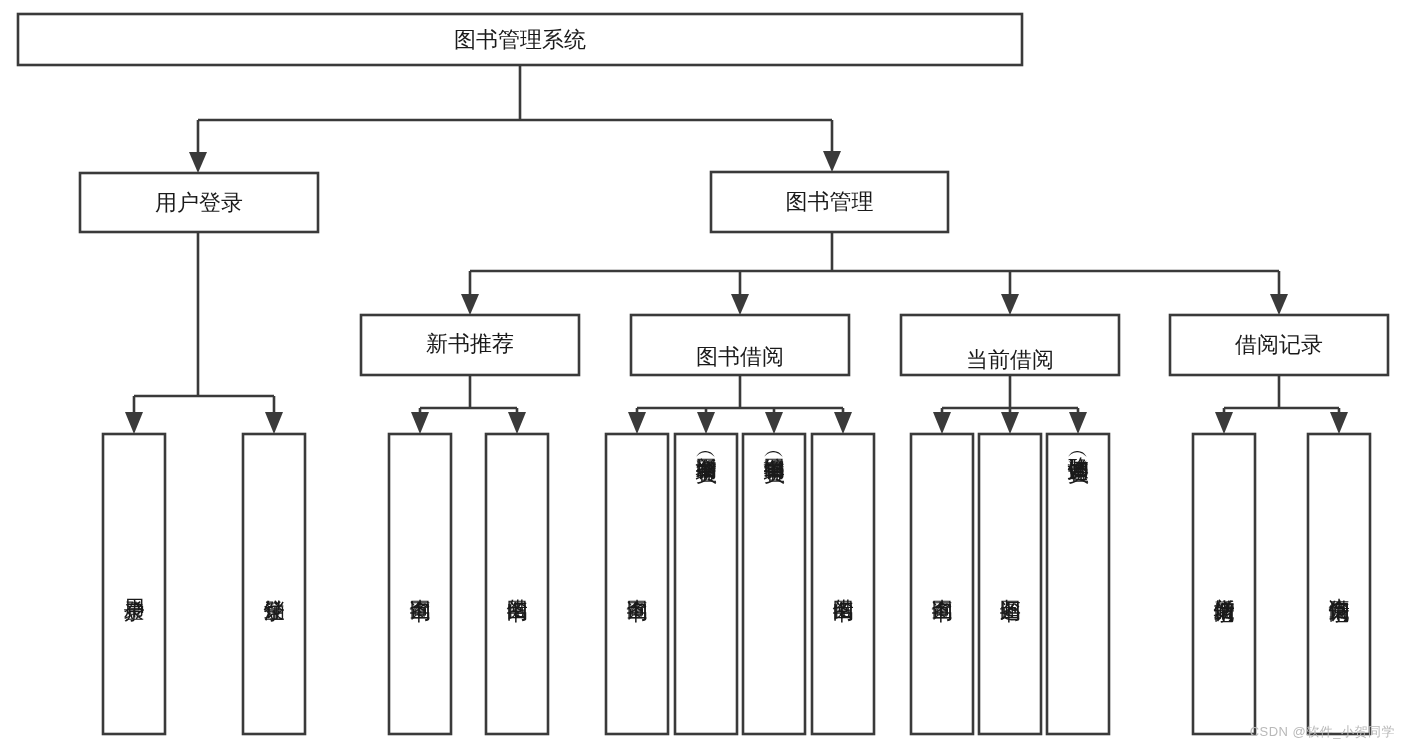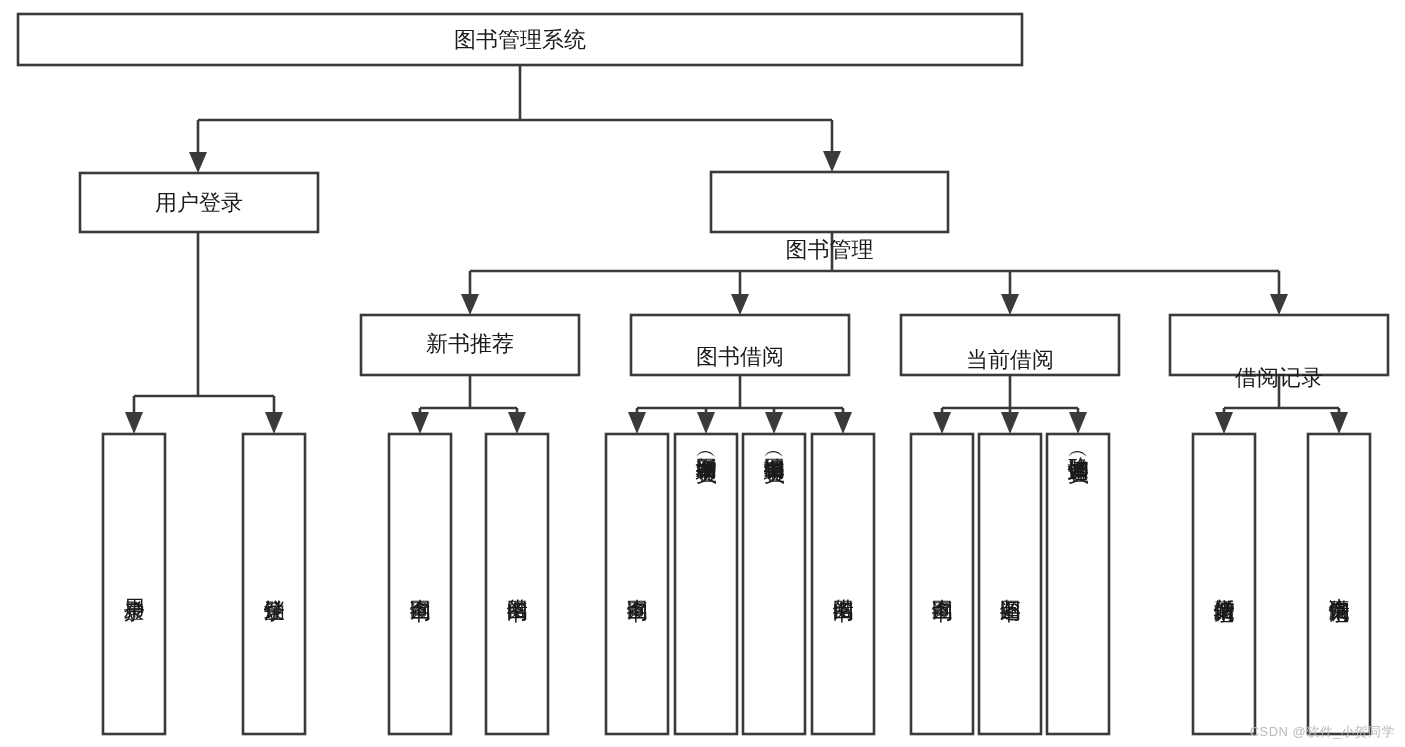--- a/index.html
+++ b/index.html
@@ -166,34 +166,34 @@
     <rect class="node-rect" x="1308" y="434" width="62" height="300"></rect>
   </svg>
 
   <div class="hlabel-wrap" style="left:18px; top:14px; width:1004px; height:51px;">
     <span class="hlabel-text">图书管理系统</span>
   </div>
 
   <div class="hlabel-wrap" style="left:80px; top:173px; width:238px; height:59px;">
     <span class="hlabel-text">用户登录</span>
   </div>
-  <div class="hlabel-wrap" style="left:711px; top:172px; width:237px; height:60px;margin-top:48px;">
+  <div class="hlabel-wrap" style="left:711px; top:172px; width:237px; height:60px;">
     <span class="hlabel-text">图书管理</span>
   </div>
 
   <div class="hlabel-wrap" style="left:361px; top:315px; width:218px; height:57px;">
     <span class="hlabel-text">新书推荐</span>
   </div>
   <div class="hlabel-wrap" style="left:631px; top:327px; width:218px; height:60px;">
     <span class="hlabel-text">图书借阅</span>
   </div>
   <div class="hlabel-wrap" style="left:901px; top:330px; width:218px; height:60px;">
     <span class="hlabel-text">当前借阅</span>
   </div>
-  <div class="hlabel-wrap" style="left:1170px; top:315px; width:218px; height:60px;margin-top:33px;">
+  <div class="hlabel-wrap" style="left:1170px; top:315px; width:218px; height:60px;">
     <span class="hlabel-text">借阅记录</span>
   </div>
 
   <div class="vlabel-wrap" style="left:103px; top:434px; width:62px; height:300px;">
     <span class="vlabel-text">用户登录</span>
   </div>
   <div class="vlabel-wrap" style="left:243px; top:434px; width:62px; height:300px;">
     <span class="vlabel-text">注销登录</span>
   </div>
 

